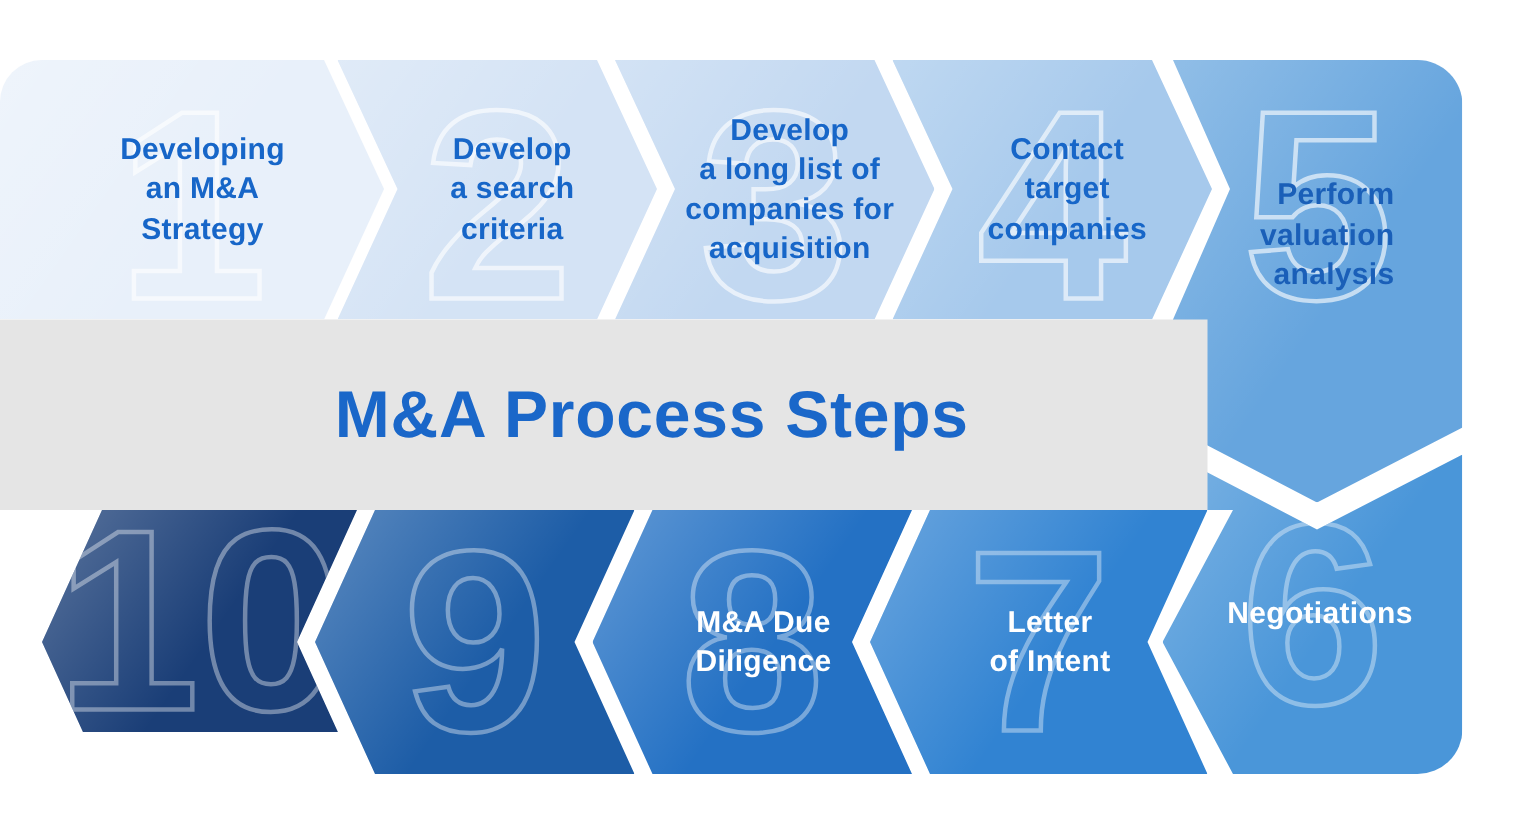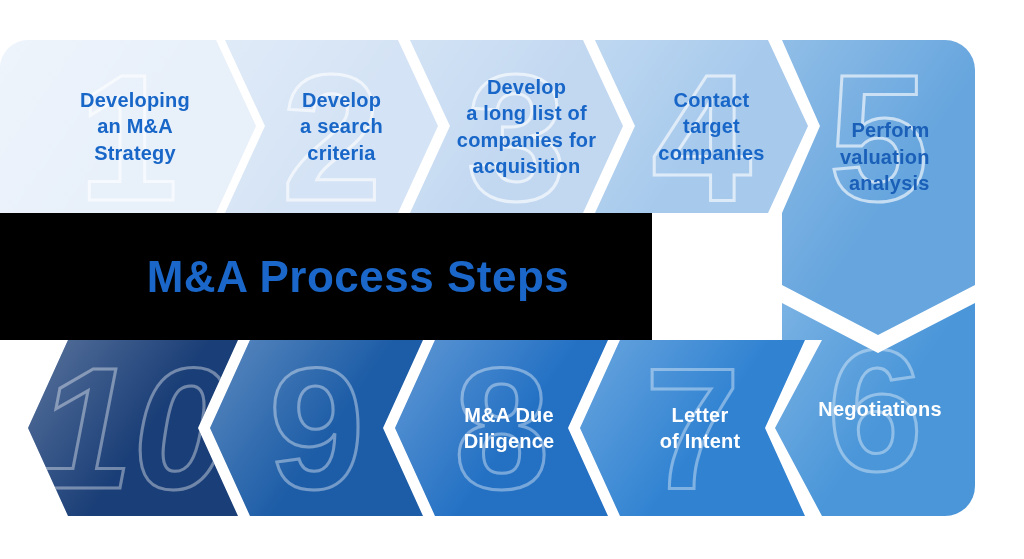--- a/index.html
+++ b/index.html
@@ -37,22 +37,22 @@
   .s6 { left: 775px; top: 303px; width: 200px; height: 213px;
         clip-path: polygon(7px 0, 103px 50px, 200px 0, 200px 213px, 47px 213px, 0 125px, 47px 37px, 7px 37px);
         border-radius: 0 0 30px 0; }
   
   .s7 { left: 580px; top: 340px; width: 225px; height: 176px;
         clip-path: polygon(40px 0, 225px 0, 185px 88px, 225px 176px, 40px 176px, 0 88px); }
   .s8 { left: 395px; top: 340px; width: 213px; height: 176px;
         clip-path: polygon(40px 0, 213px 0, 173px 88px, 213px 176px, 40px 176px, 0 88px); }
   .s9 { left: 210px; top: 340px; width: 213px; height: 176px;
         clip-path: polygon(40px 0, 213px 0, 173px 88px, 213px 176px, 40px 176px, 0 88px); }
-  .s10 { left: 28px; top: 340px; width: 210px; height: 176px;
-         clip-path: polygon(40px 0, 210px 0, 170px 88px, 210px 176px, 40px 176px, 0 88px); font-style: italic; }
+  .s10 { left: 28px; top: 340px; width: 210px; height: 148px;
+         clip-path: polygon(40px 0, 210px 0, 170px 88px, 210px 176px, 40px 176px, 0 88px); }
 
   
   .num {
     position: absolute;
     inset: 0;
     display: flex;
     align-items: center;
     justify-content: center;
     font-weight: 700;
     line-height: 1;
@@ -90,22 +90,22 @@
   .s5 .label { top: 52px; height: 130px; left: 58px; right: 8px;
                justify-content: flex-start; text-align: right; }
   .s6 .label { top: 62px; height: 88px; left: 22px; right: 12px; }
   .s7 .label, .s8 .label, .s9 .label { top: 0; bottom: 0; left: 45px; right: 30px; }
   .s10 .label { top: 0; bottom: 0; left: 45px; right: 35px; }
 
   
   .titleband {
     position: absolute;
     left: 0; top: 213px;
-    width: 652px; height: 127px;
-    background: #000000;
+    width: 805px; height: 127px;
+    background: #e5e5e5;
     display: flex;
     align-items: center;
     justify-content: center;
     z-index: 5;
   }
   .titleband h1 {
     margin: 0;
     padding-left: 64px;
     font-size: 44px;
     font-weight: 800;

